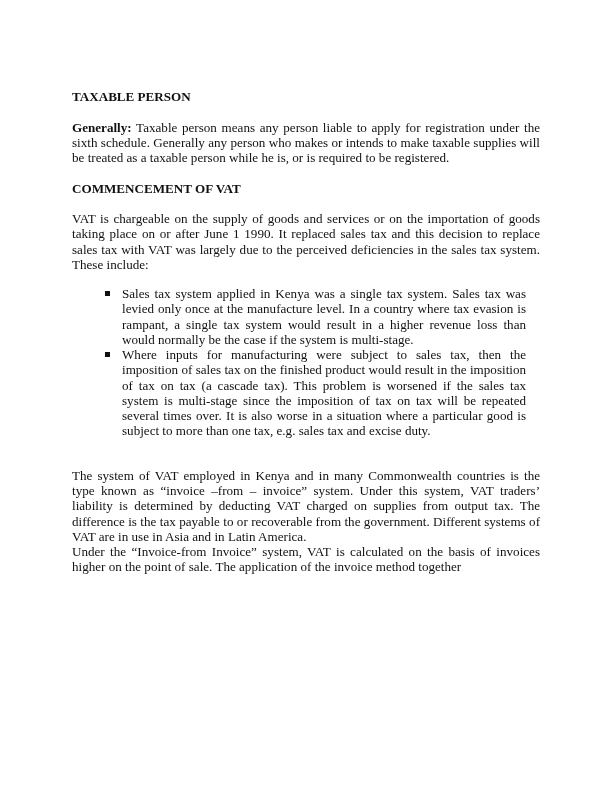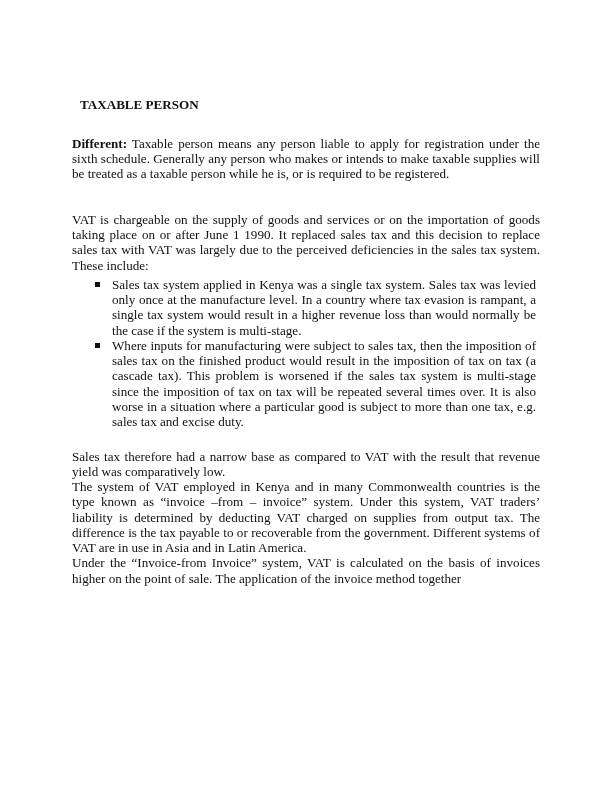--- a/index.html
+++ b/index.html
@@ -1,37 +1,37 @@
 <!DOCTYPE html>
 <html><head>
 <meta charset="utf-8">
 <style>
   html, body { margin: 0; padding: 0; background: #ffffff; }
   body { width: 612px; height: 792px; position: relative; overflow: hidden;
          font-family: "Liberation Serif", "DejaVu Serif", serif; color: #111; }
   .page { position: absolute; left: 72px; top: 89px; width: 468px; font-size: 13.1px; line-height: 15.25px; }
-  h2 { font-size: 13.1px; font-weight: bold; margin: 8px; line-height: 15.25px; }
+  h2 { font-size: 13.1px; font-weight: bold; margin: 0; line-height: 15.25px; }
   p { margin: 0; text-align: justify; }
   .gap { height: 15.25px; }
-  ul { list-style: none; margin: 4px; padding: 0; }
+  ul { list-style: none; margin: 14px; padding: 0; }
   li { position: relative; padding-left: 36px; text-align: justify; }
   li .bullet { position: absolute; left: 19px; top: 5px; width: 5px; height: 5px; background: #111; }
   b { font-weight: bold; }
 </style>
 </head>
 <body>
 
 <div class="page">
   <h2>TAXABLE PERSON</h2>
   <div class="gap"></div>
-  <p><b>Different:</b><span> Taxable person means any person liable to apply for registration under the sixth schedule. Generally any person who makes or intends to make taxable supplies will be treated as a taxable person while he is, or is required to be registered.</span></p>
+  <p><b>Generally:</b><span> Taxable person means any person liable to apply for registration under the sixth schedule. Generally any person who makes or intends to make taxable supplies will be treated as a taxable person while he is, or is required to be registered.</span></p>
   <div class="gap"></div>
+  <h2>COMMENCEMENT OF VAT</h2>
   <div class="gap"></div>
   <p>VAT is chargeable on the supply of goods and services or on the importation of goods taking place on or after June 1 1990.  It replaced sales tax and this decision to replace sales tax with VAT was largely due to the perceived deficiencies in the sales tax system.  These include:</p>
   <ul>
     <li><span class="bullet"></span><span>Sales tax system applied in Kenya was a single tax system.  Sales tax was levied only once at the manufacture level.  In a country where tax evasion is rampant, a single tax system would result in a higher revenue loss than would normally be the case if the system is multi-stage.</span></li>
     <li><span class="bullet"></span><span>Where inputs for manufacturing were subject to sales tax, then the imposition of sales tax on the finished product would result in the imposition of tax on tax (a cascade tax).  This problem is worsened if the sales tax system is multi-stage since the imposition of tax on tax will be repeated several times over.  It is also worse in a situation where a particular good is subject to more than one tax, e.g. sales tax and excise duty.</span></li>
   </ul>
   <div class="gap"></div>
-  <p>Sales tax therefore had a narrow base as compared to VAT with the result that revenue yield was comparatively low.</p>
   <p>The system of VAT employed in Kenya and in many Commonwealth countries is the type known as “invoice –from – invoice” system.  Under this system, VAT traders’ liability is determined by deducting VAT charged on supplies from output tax.  The difference is the tax payable to or recoverable from the government. Different systems of VAT are in use in Asia and in Latin America.</p>
   <p>Under the “Invoice-from Invoice” system, VAT is calculated on the basis of invoices higher on the point of sale.  The application of the invoice method together</p>
 </div>
 
 </body></html>

